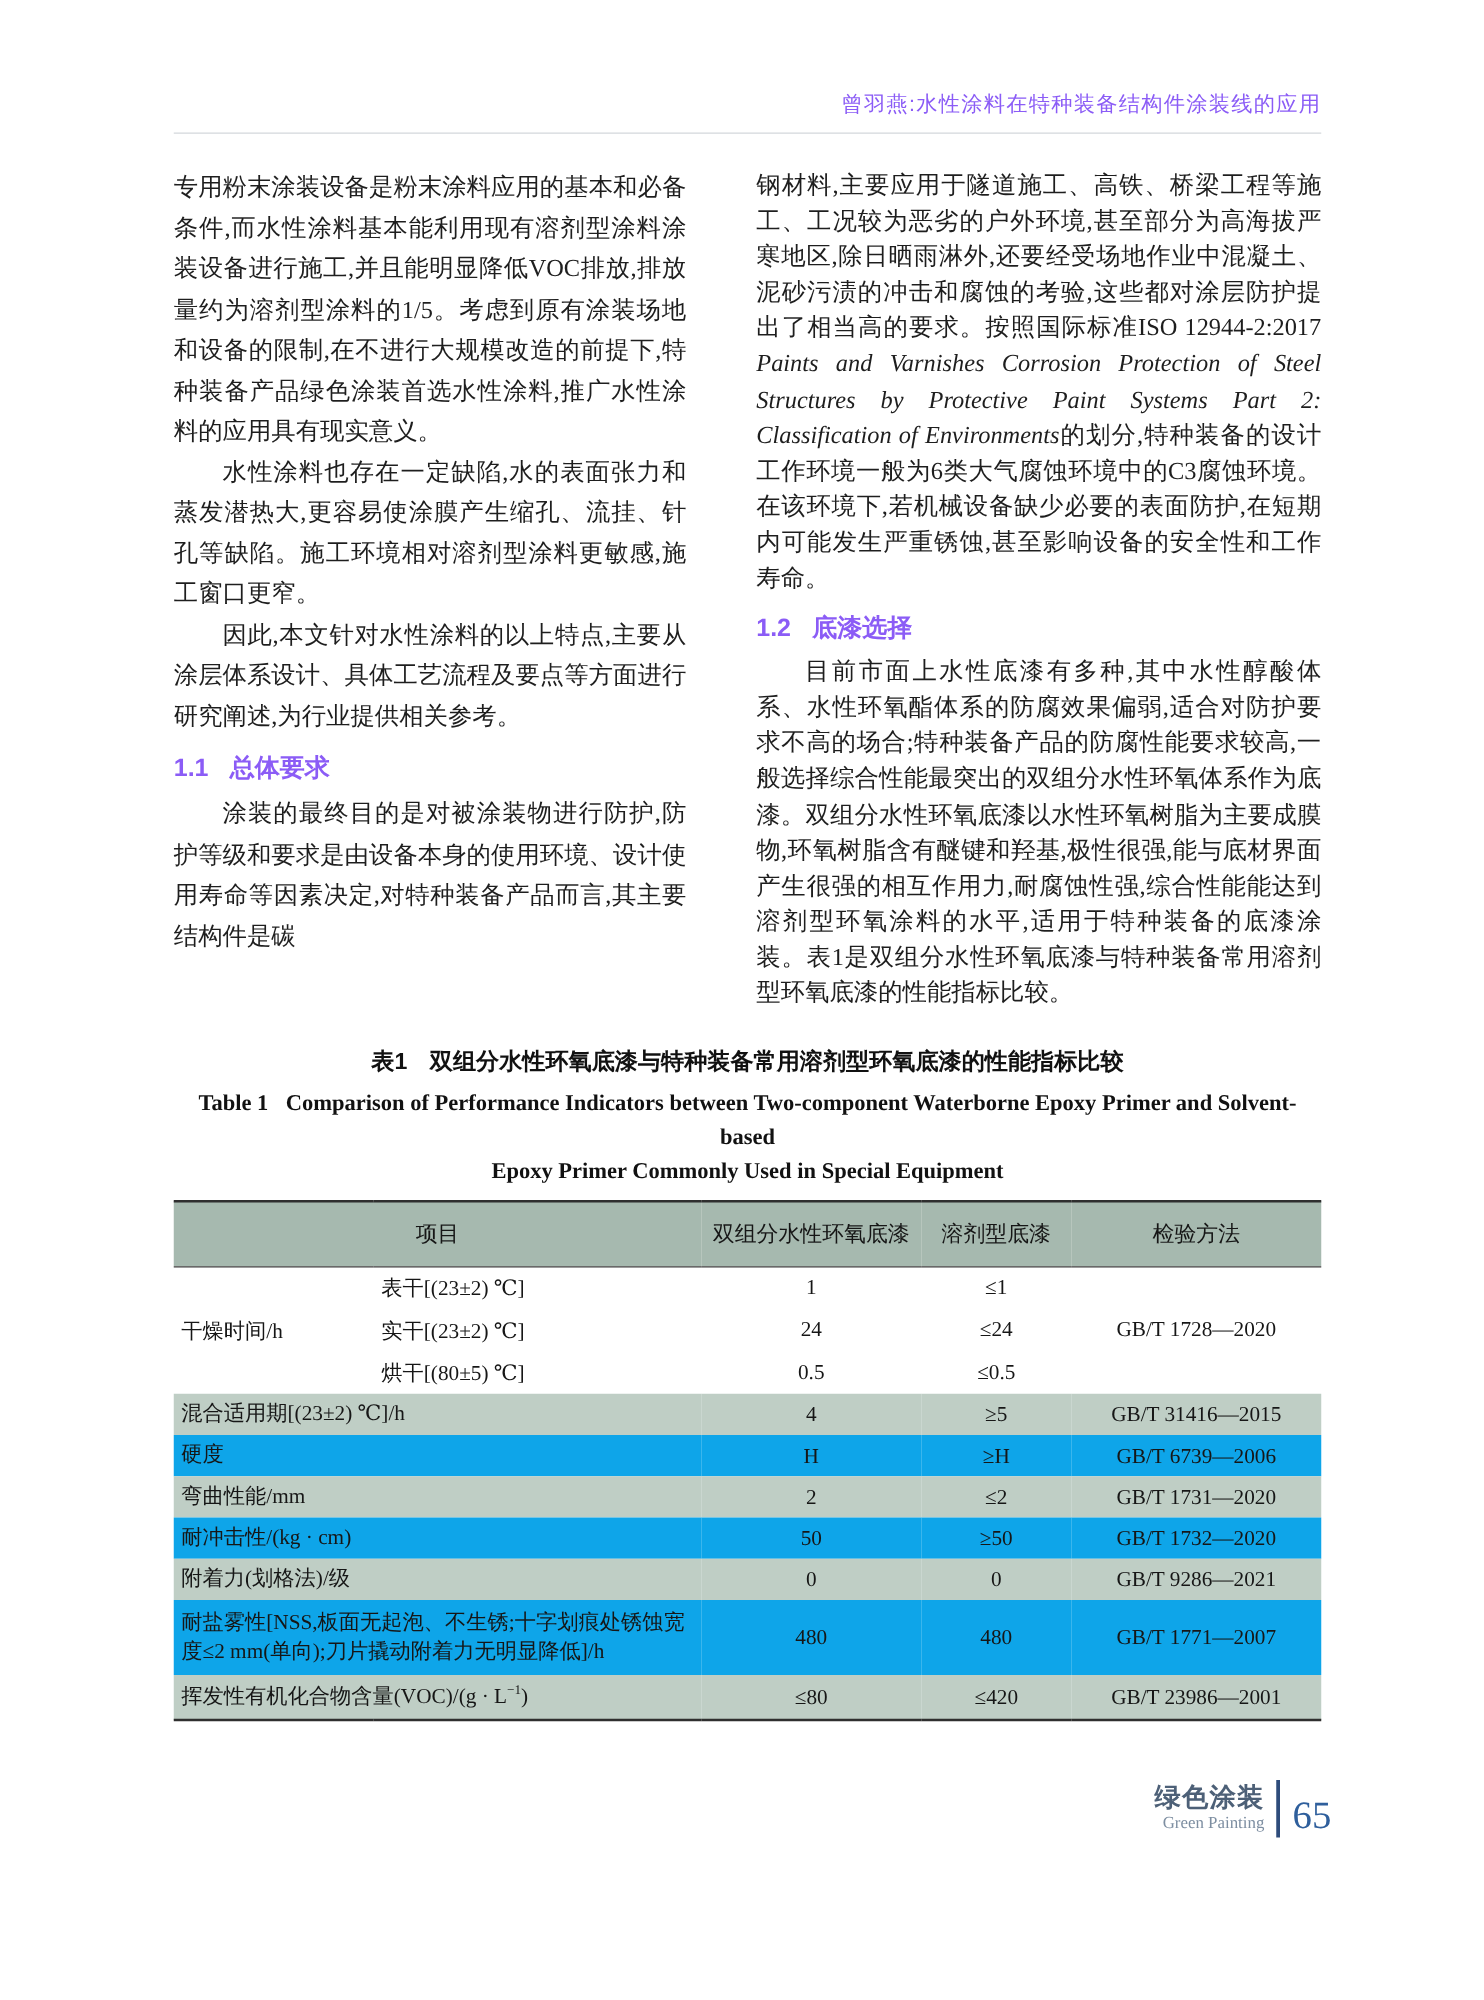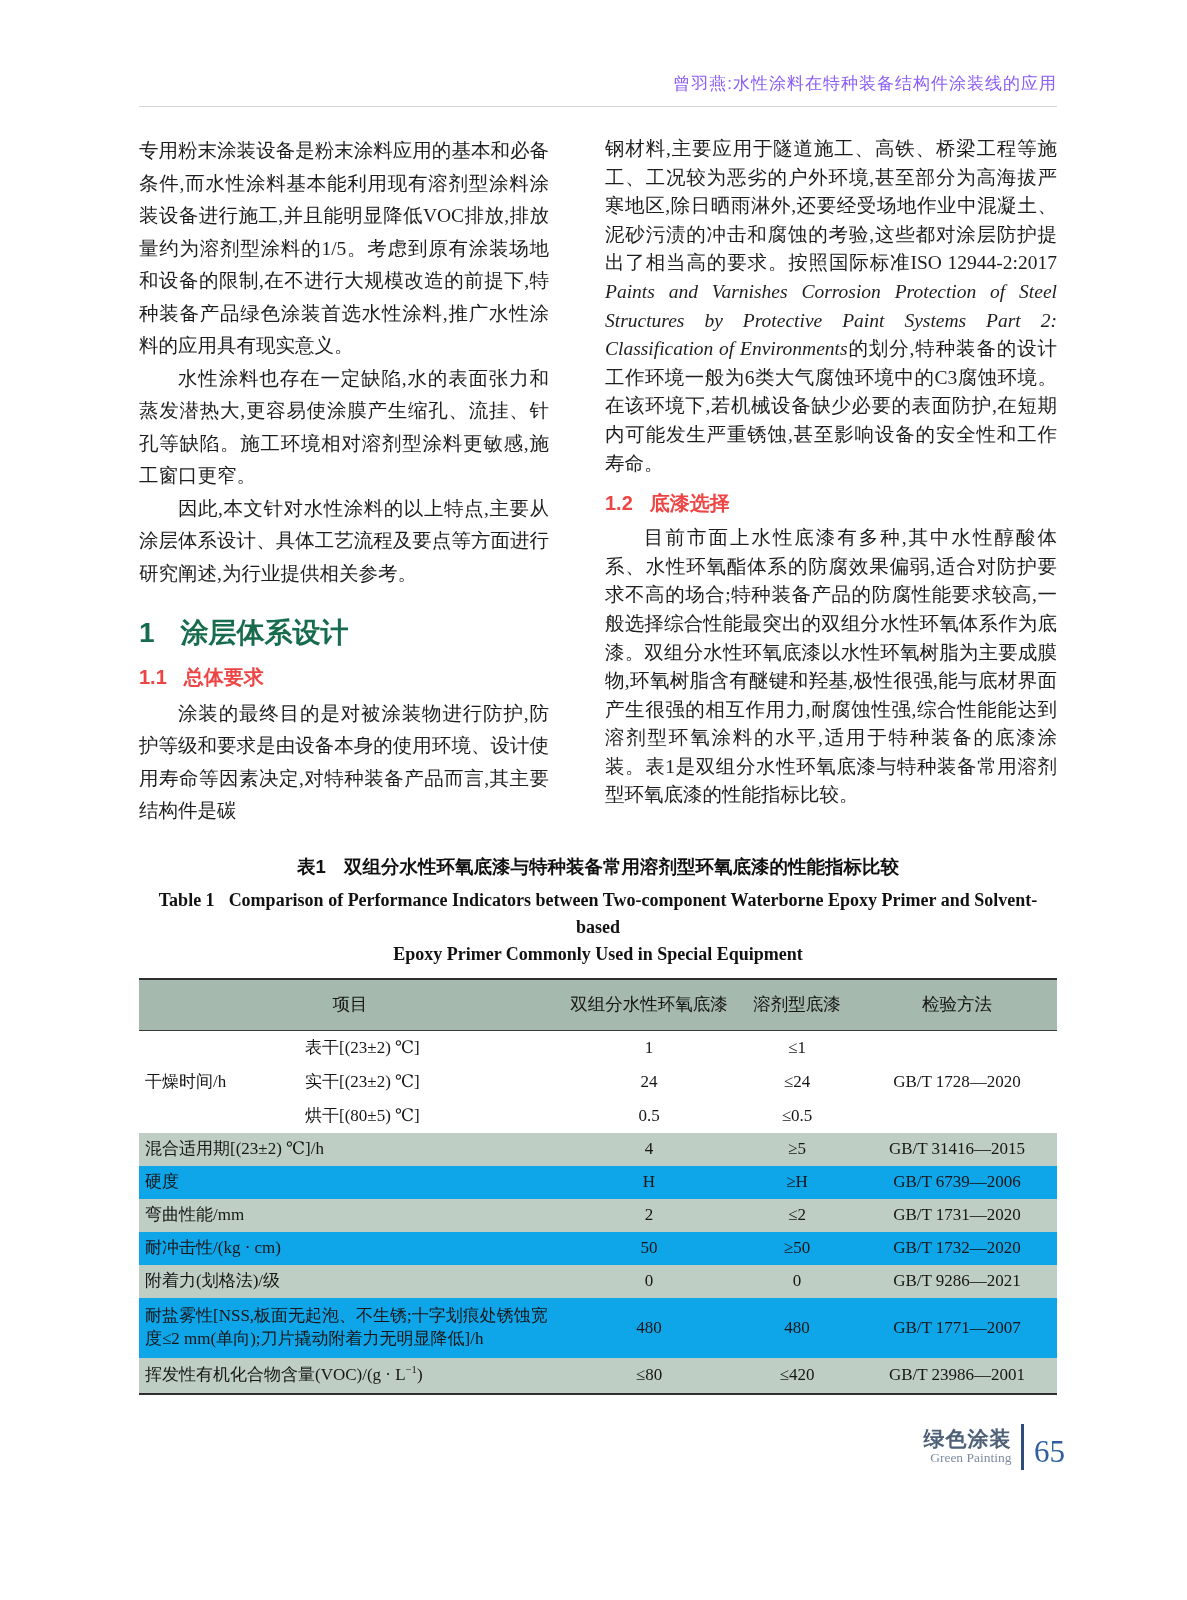--- a/index.html
+++ b/index.html
@@ -28,21 +28,21 @@
   em.std{font-style:italic;}
   
   .h1{
     font-family:"Liberation Sans","DejaVu Sans",sans-serif;
     font-size:28px;font-weight:700;color:#186c4e;
     margin:26px 0 14px 0;line-height:1.2;
   }
   .h1 .hnum{margin-right:26px;}
   .h2{
     font-family:"Liberation Sans","DejaVu Sans",sans-serif;
-    font-size:20px;font-weight:700;color:#ef4444;
+    font-size:20px;font-weight:700;color:#8b5cf6;
     margin:12px 0 8px 0;line-height:1.3;
   }
   .h2 .hnum{margin-right:17px;}
   
   .table-section{margin-top:26px;}
   .caption-zh{
     text-align:center;font-family:"Liberation Sans","DejaVu Sans",sans-serif;
     font-weight:700;font-size:18.5px;color:#111;margin:0 0 8px 0;
   }
   .caption-zh .cap-label{margin-right:18px;}
@@ -90,21 +90,20 @@
 
 <div class="page">
 
   <div class="running-header">曾羽燕:水性涂料在特种装备结构件涂装线的应用</div>
 
   <div class="columns">
     <div class="col col-left lh-wide">
       <p>专用粉末涂装设备是粉末涂料应用的基本和必备条件,而水性涂料基本能利用现有溶剂型涂料涂装设备进行施工,并且能明显降低VOC排放,排放量约为溶剂型涂料的1/5。考虑到原有涂装场地和设备的限制,在不进行大规模改造的前提下,特种装备产品绿色涂装首选水性涂料,推广水性涂料的应用具有现实意义。</p>
       <p class="indent">水性涂料也存在一定缺陷,水的表面张力和蒸发潜热大,更容易使涂膜产生缩孔、流挂、针孔等缺陷。施工环境相对溶剂型涂料更敏感,施工窗口更窄。</p>
       <p class="indent">因此,本文针对水性涂料的以上特点,主要从涂层体系设计、具体工艺流程及要点等方面进行研究阐述,为行业提供相关参考。</p>
-      <div class="h1"><span class="hnum">1</span><span>涂层体系设计</span></div>
       <div class="h2"><span class="hnum">1.1</span><span>总体要求</span></div>
       <p class="indent">涂装的最终目的是对被涂装物进行防护,防护等级和要求是由设备本身的使用环境、设计使用寿命等因素决定,对特种装备产品而言,其主要结构件是碳</p>
     </div>
     <div class="col col-right lh-narrow">
       <p><span>钢材料,主要应用于隧道施工、高铁、桥梁工程等施工、工况较为恶劣的户外环境,甚至部分为高海拔严寒地区,除日晒雨淋外,还要经受场地作业中混凝土、泥砂污渍的冲击和腐蚀的考验,这些都对涂层防护提出了相当高的要求。按照国际标准ISO 12944-2:2017 </span><em class="std">Paints and Varnishes Corrosion Protection of Steel Structures by Protective Paint Systems Part 2: Classification of Environments</em><span>的划分,特种装备的设计工作环境一般为6类大气腐蚀环境中的C3腐蚀环境。在该环境下,若机械设备缺少必要的表面防护,在短期内可能发生严重锈蚀,甚至影响设备的安全性和工作寿命。</span></p>
       <div class="h2"><span class="hnum">1.2</span><span>底漆选择</span></div>
       <p class="indent">目前市面上水性底漆有多种,其中水性醇酸体系、水性环氧酯体系的防腐效果偏弱,适合对防护要求不高的场合;特种装备产品的防腐性能要求较高,一般选择综合性能最突出的双组分水性环氧体系作为底漆。双组分水性环氧底漆以水性环氧树脂为主要成膜物,环氧树脂含有醚键和羟基,极性很强,能与底材界面产生很强的相互作用力,耐腐蚀性强,综合性能能达到溶剂型环氧涂料的水平,适用于特种装备的底漆涂装。表1是双组分水性环氧底漆与特种装备常用溶剂型环氧底漆的性能指标比较。</p>
     </div>
   </div>
 

